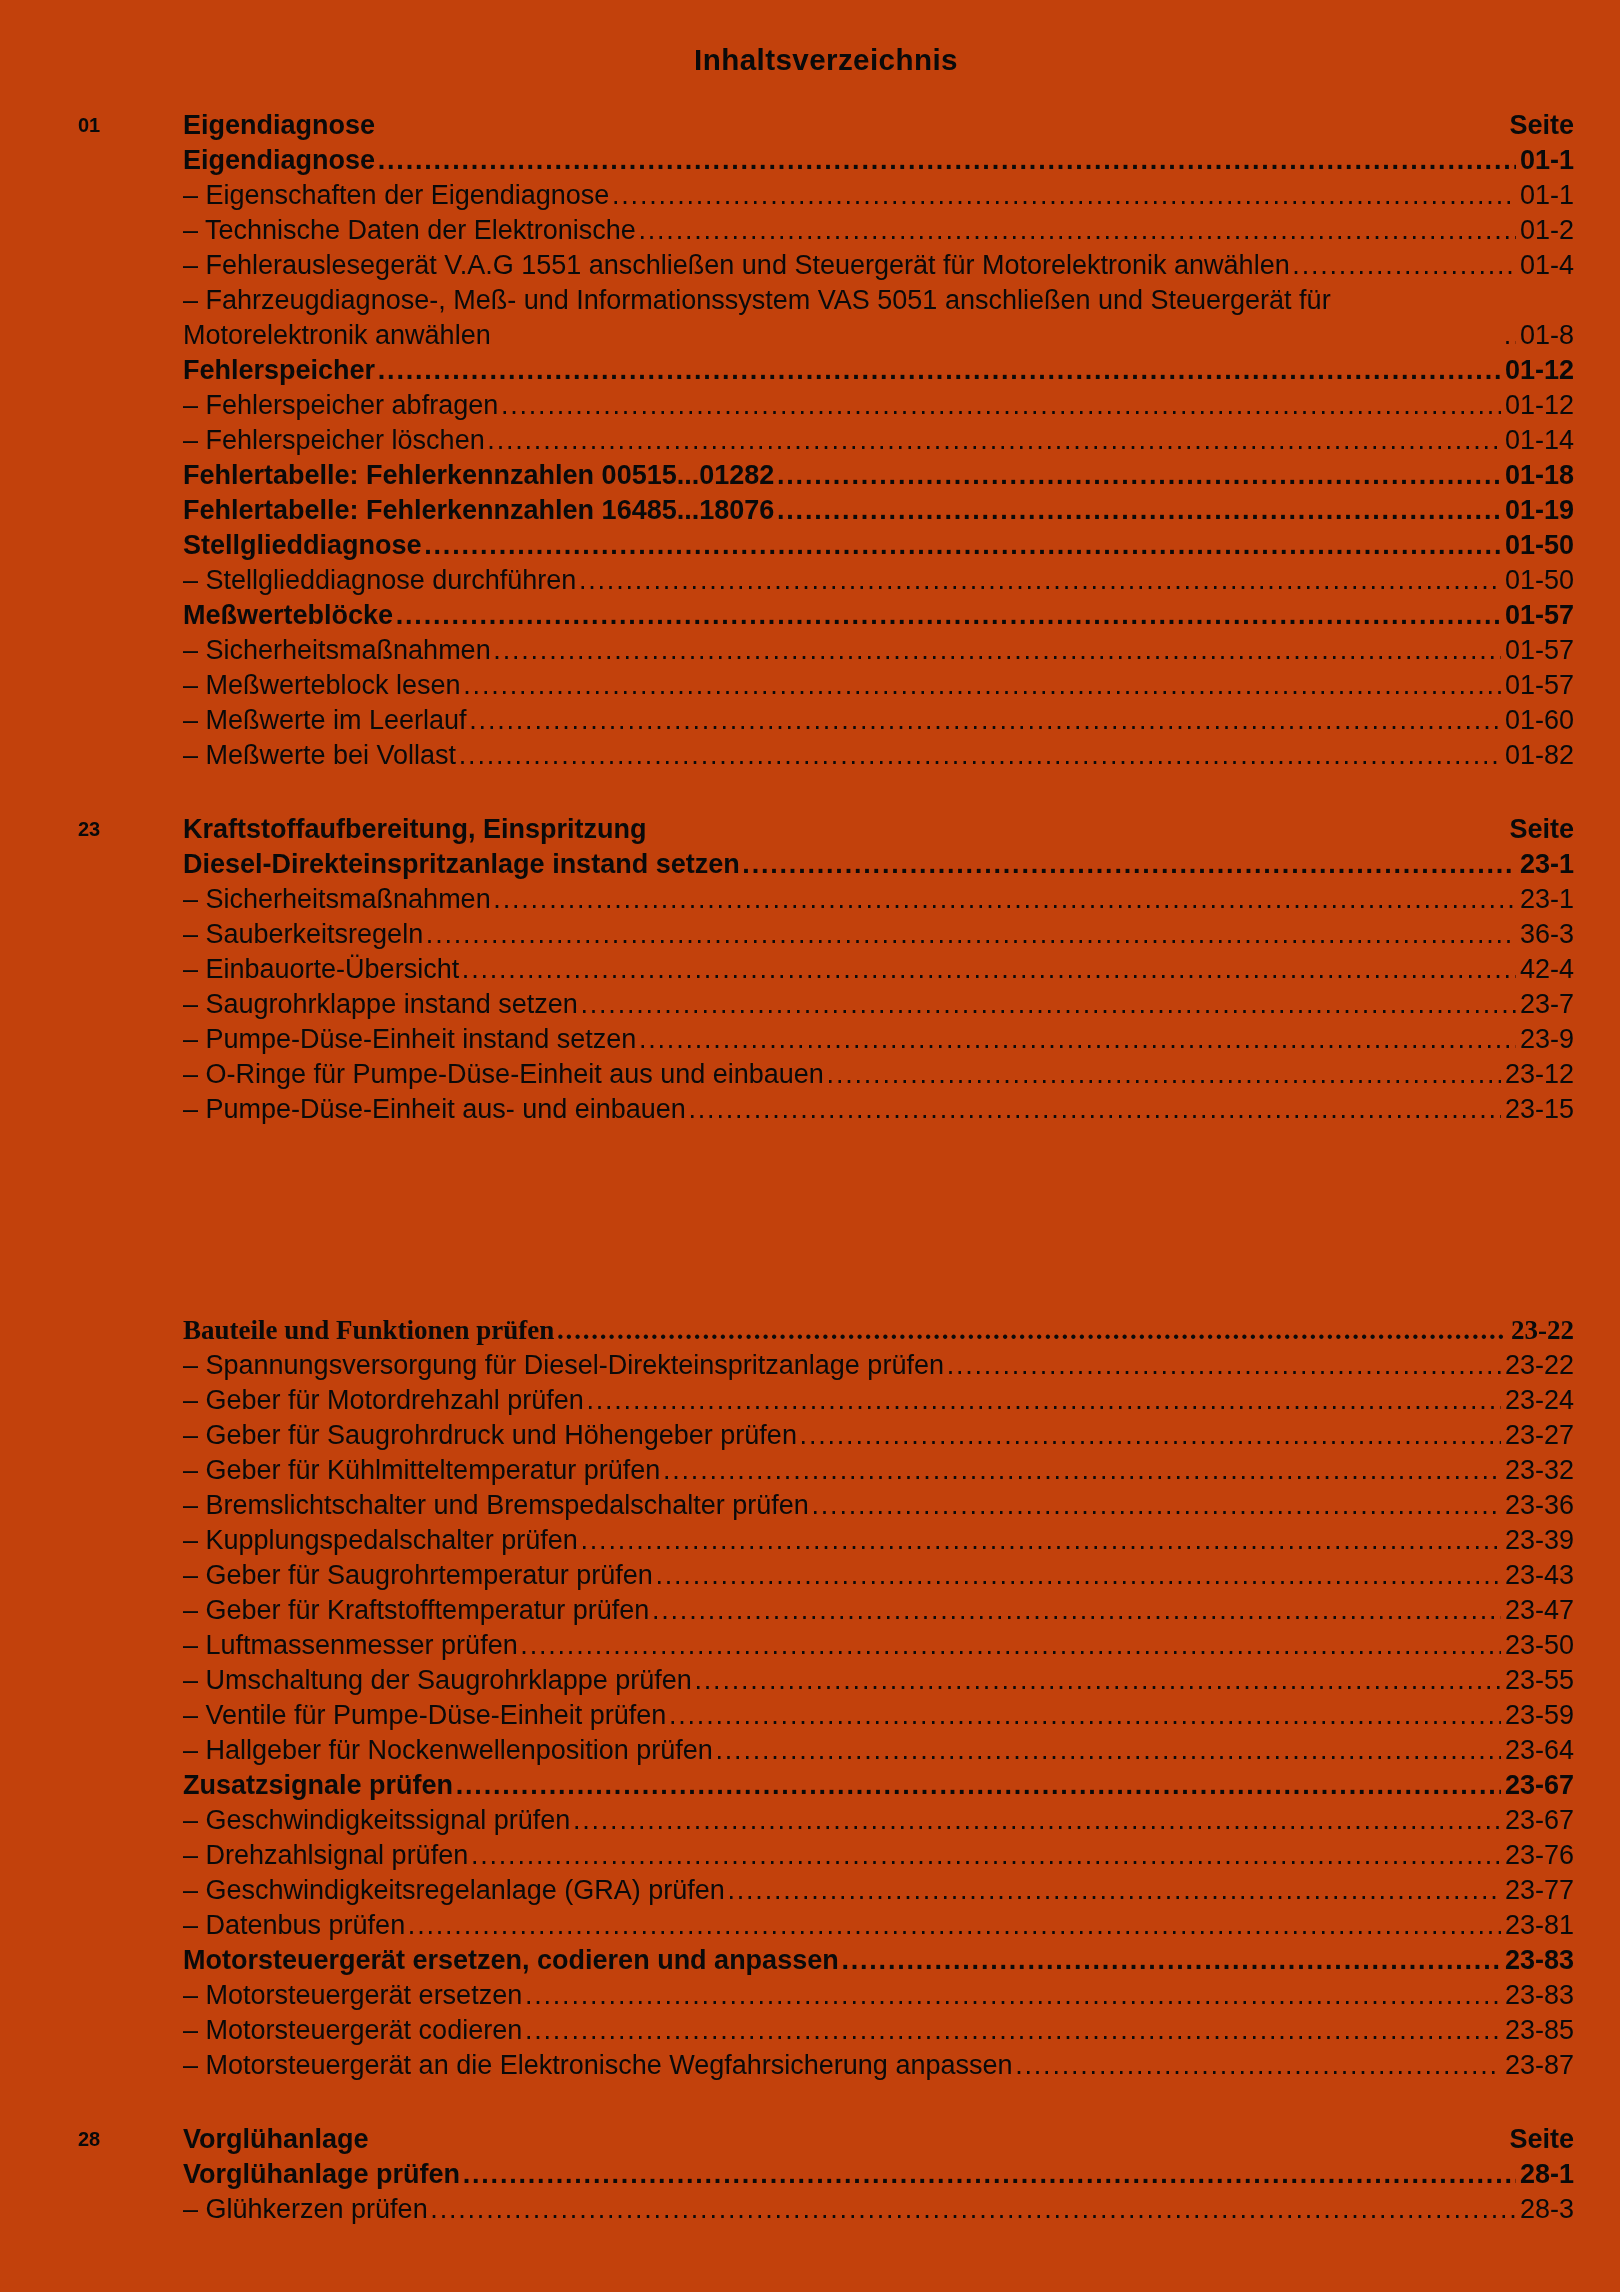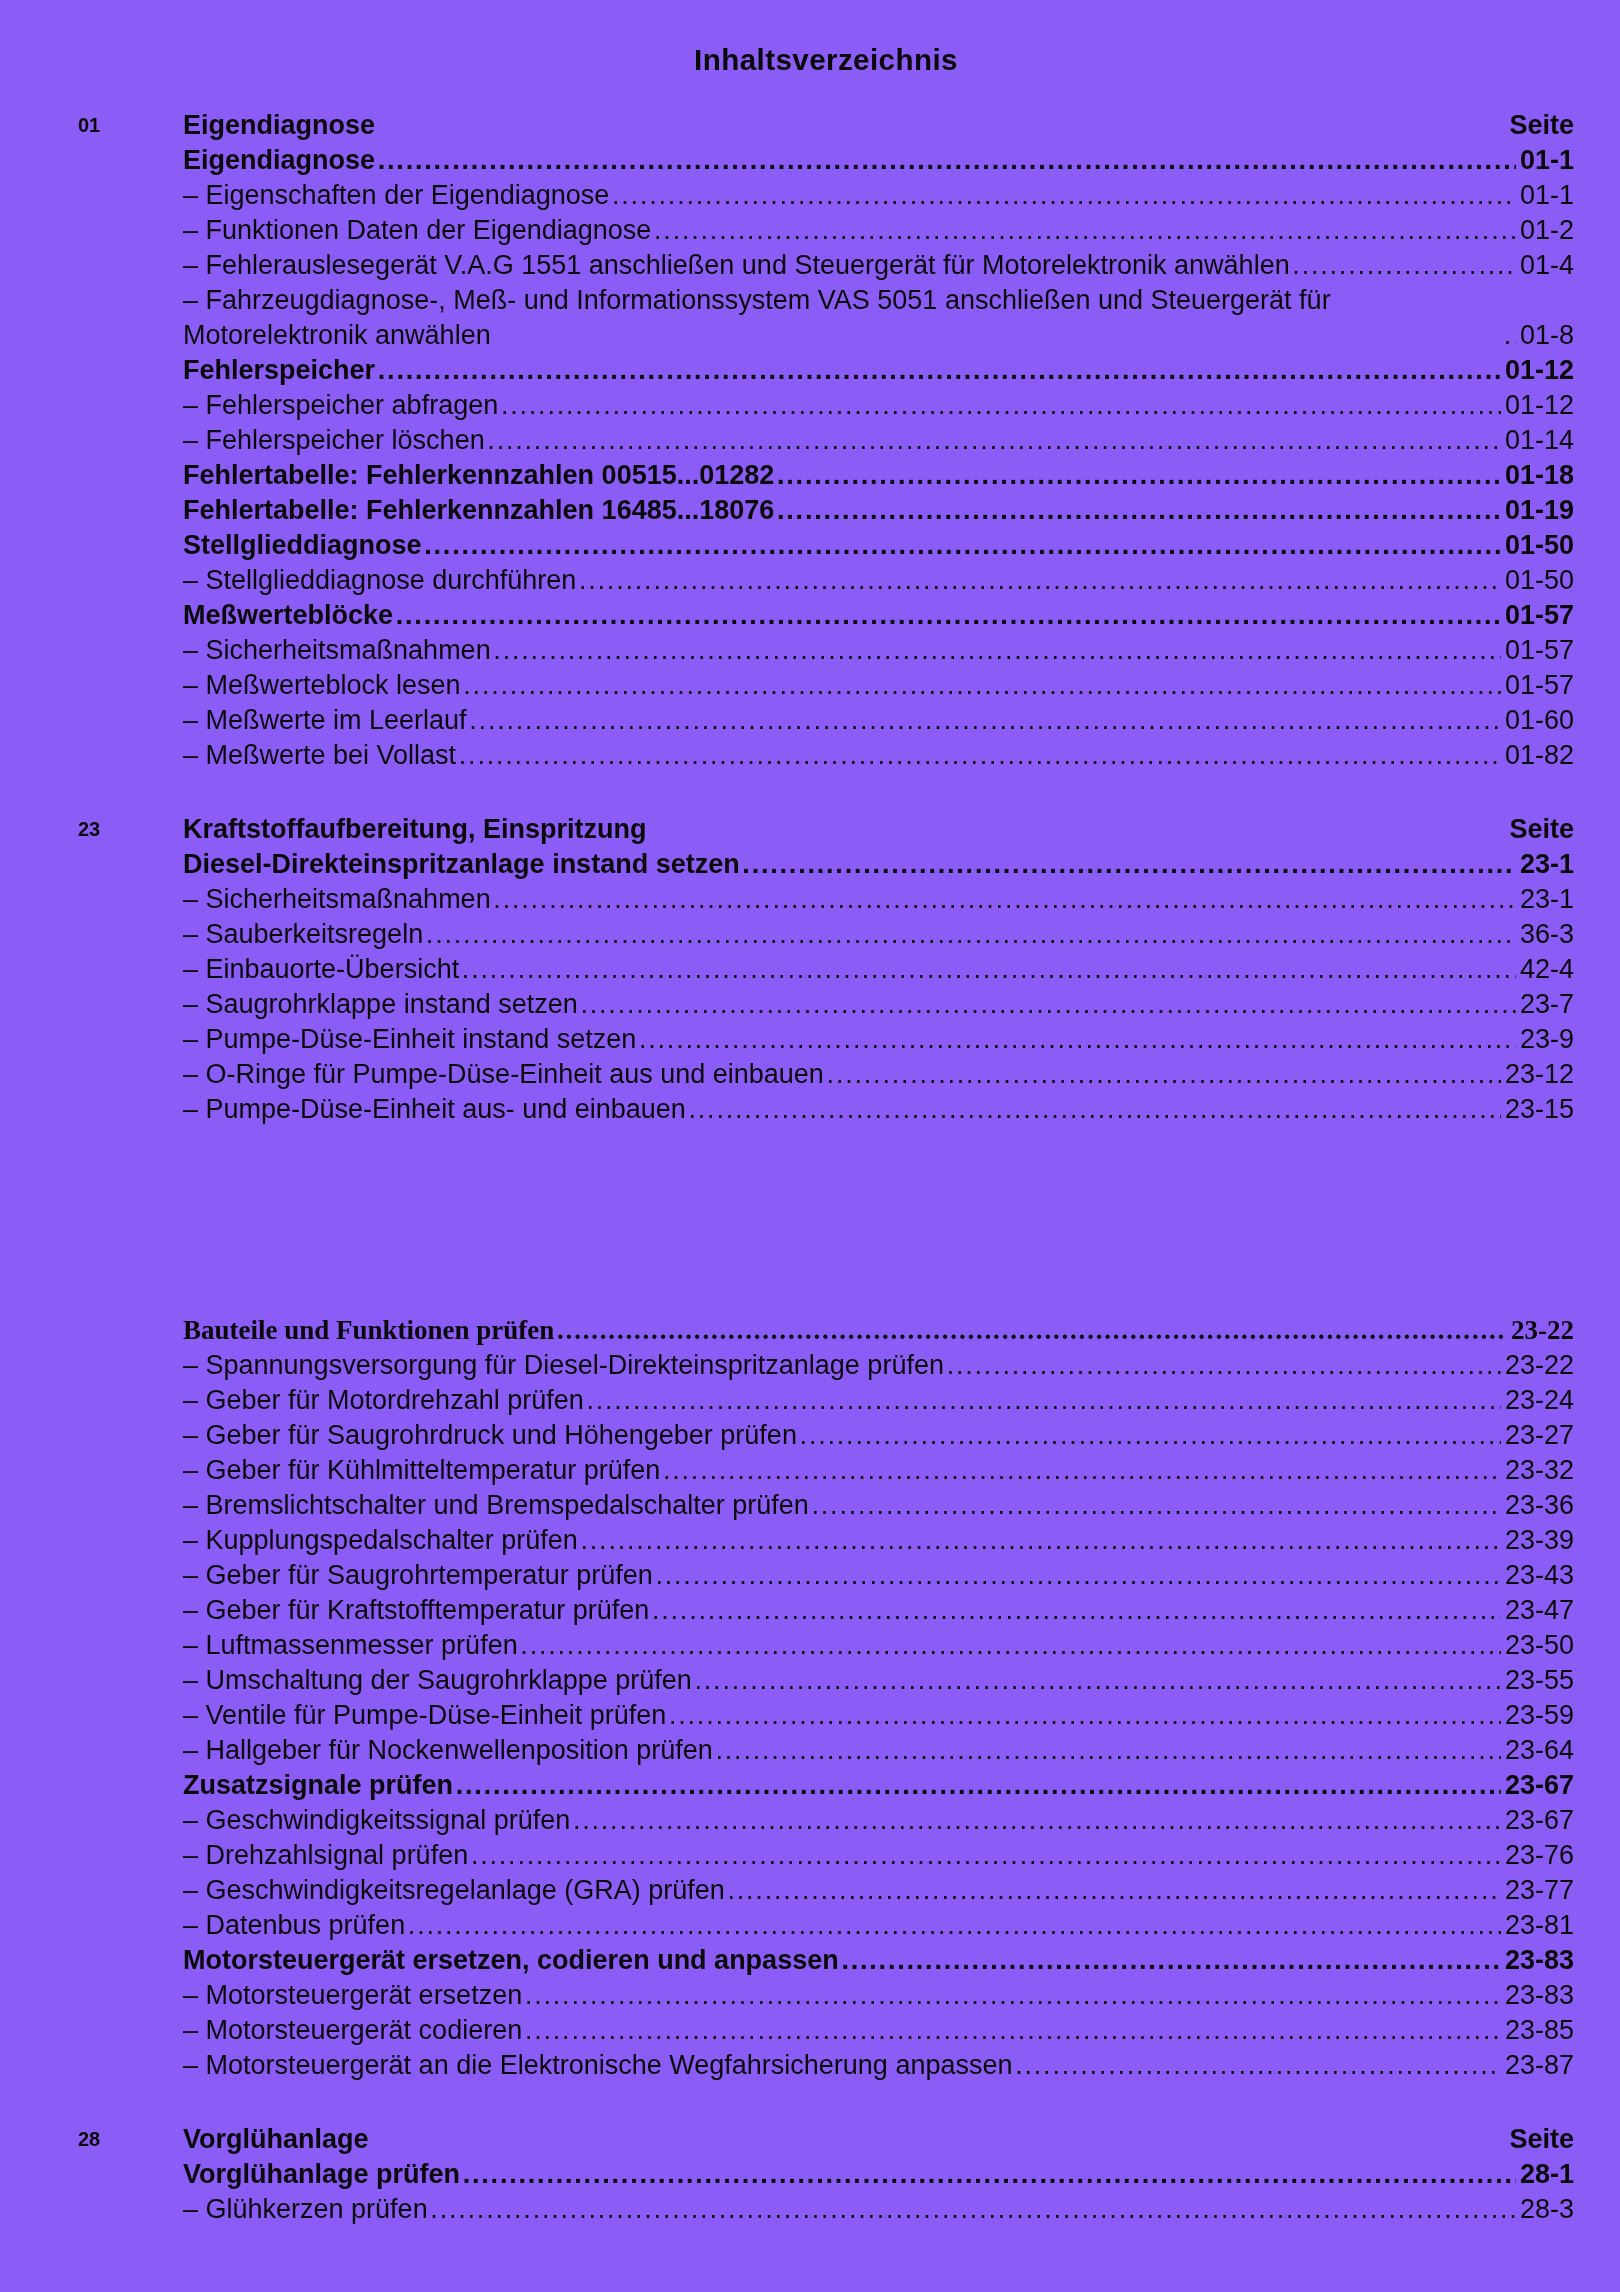--- a/index.html
+++ b/index.html
@@ -12,21 +12,21 @@
     width: 1620px;
     height: 2293px;
     font-family: "Liberation Sans", "DejaVu Sans", sans-serif;
     color: #0a0a0a;
     overflow: hidden;
   }
 
   .page {
     width: 1620px;
     height: 2293px;
-    background: #8b5cf6;
+    background: #c2410c;
     padding: 41px 46px 0 78px;
   }
 
   h1.doc-title {
     font-size: 29.6px;
     font-weight: 700;
     text-align: center;
     line-height: 38px;
     margin-bottom: 29px;
     letter-spacing: 0.4px;
@@ -112,21 +112,21 @@
     <span class="pnum">01-1</span>
   </div>
 
   <div class="row">
     <span class="label">– Eigenschaften der Eigendiagnose</span>
     <span class="leader"></span>
     <span class="pnum">01-1</span>
   </div>
 
   <div class="row">
-    <span class="label">– Funktionen Daten der Eigendiagnose</span>
+    <span class="label">– Technische Daten der Elektronische</span>
     <span class="leader"></span>
     <span class="pnum">01-2</span>
   </div>
 
   <div class="row">
     <span class="label">– Fehlerauslesegerät V.A.G 1551 anschließen und Steuergerät für Motorelektronik anwählen</span>
     <span class="leader"></span>
     <span class="pnum">01-4</span>
   </div>
 

